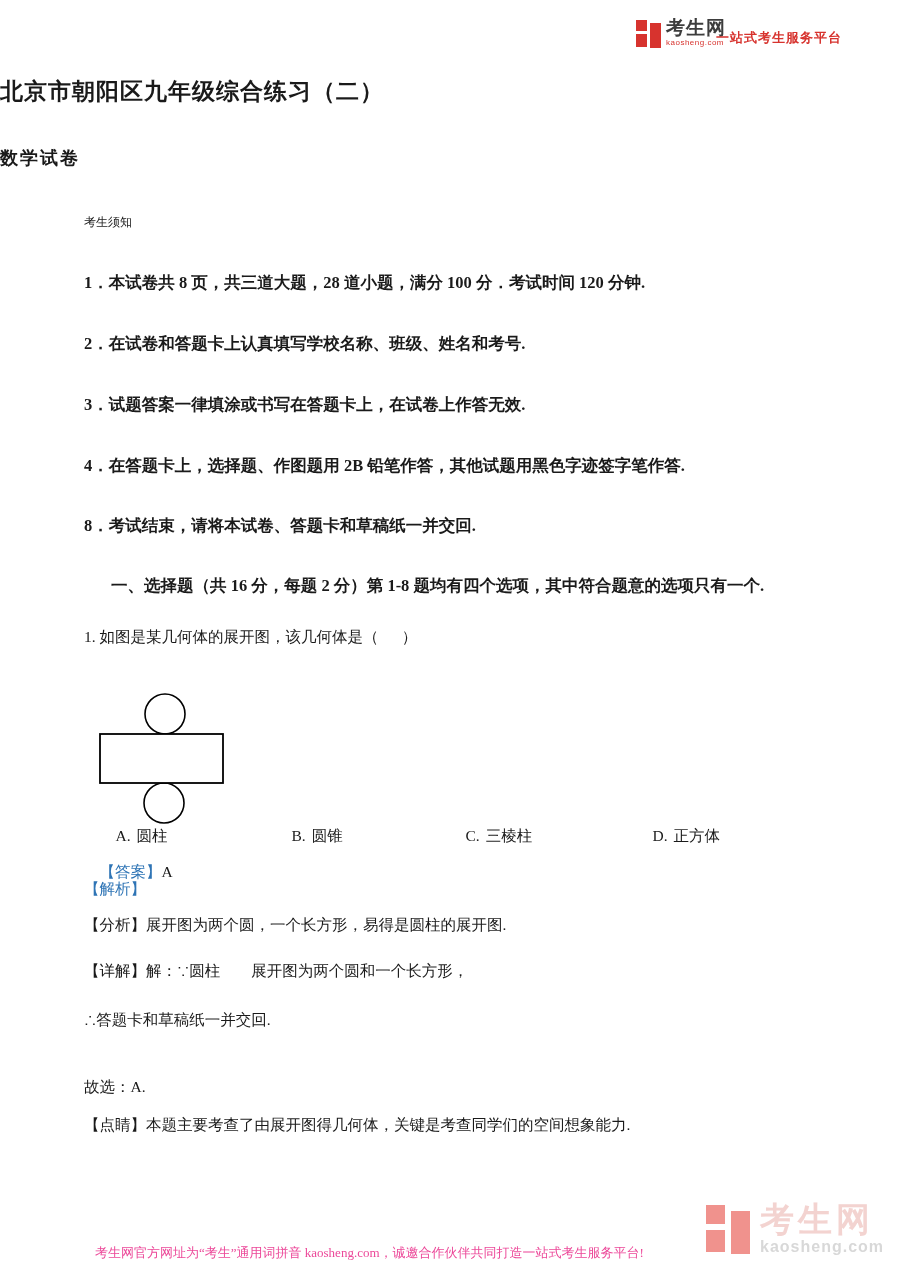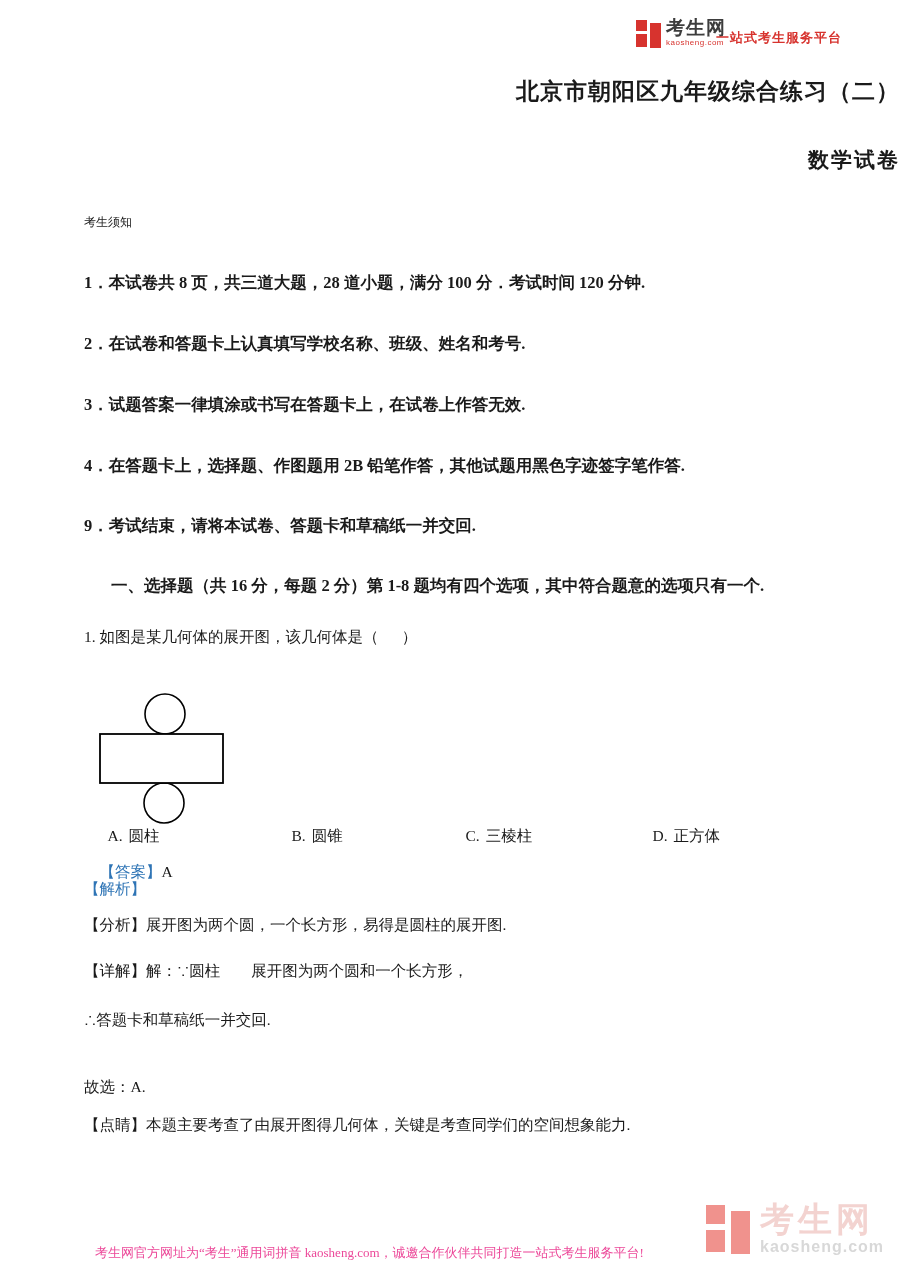--- a/index.html
+++ b/index.html
@@ -24,22 +24,22 @@
   .hdr-logo{display:flex;align-items:flex-start;gap:4px;}
   .ks-icon{position:relative;display:inline-block;width:26px;height:30px;flex:0 0 auto;}
   .ks-icon .b1{position:absolute;left:0;top:2px;width:11px;height:11px;background:var(--red);}
   .ks-icon .b2{position:absolute;left:0;top:16px;width:11px;height:13px;background:var(--red);}
   .ks-icon .b3{position:absolute;left:14px;top:5px;width:11px;height:25px;background:var(--red);}
   .hdr-logo .wordmark{display:flex;flex-direction:column;line-height:1;}
   .hdr-logo .cn{font-family:"Liberation Sans","DejaVu Sans",sans-serif;font-weight:bold;font-size:19px;color:#3d3d3d;letter-spacing:1px;}
   .hdr-logo .dom{font-family:"Liberation Sans","DejaVu Sans",sans-serif;font-size:8px;color:var(--red);margin-top:2px;letter-spacing:.5px;}
   .hdr-tagline{font-family:Liberation Sans, sans-serif;font-weight:bold;font-size:13px;color:var(--red);letter-spacing:1px;}
 
-  .doc-title{width:900px;text-align:right;font-size:23px;font-weight:bold;letter-spacing:1px;}
-  .doc-subtitle{width:900px;text-align:right;font-size:21px;font-weight:bold;letter-spacing:2px;}
+  .doc-title{width:900px;text-align:left;font-size:23px;font-weight:bold;letter-spacing:1px;}
+  .doc-subtitle{width:900px;text-align:left;font-size:18px;font-weight:bold;letter-spacing:2px;}
 
   .notice-head{font-size:12px;font-weight:normal;}
   .notice-item{font-size:16.5px;font-weight:bold;}
   .section-head{font-size:16.5px;font-weight:bold;}
 
   .q-stem{font-size:15.5px;}
   .option{font-size:15.5px;}
   .option .opt-label{margin-right:6px;}
 
   .ans-line{font-size:15.5px;}
@@ -76,35 +76,35 @@
   <div class="abs hdr-tagline" style="left:716px;top:29px;">一站式考生服务平台</div>
 
   <div class="abs doc-title" style="left:0;top:76px;">北京市朝阳区九年级综合练习（二）</div>
   <div class="abs doc-subtitle" style="left:0;top:146px;">数学试卷</div>
 
   <div class="abs notice-head" style="left:84px;top:214px;">考生须知</div>
   <div class="abs notice-item" style="left:84px;top:272px;">1．本试卷共 8 页，共三道大题，28 道小题，满分 100 分．考试时间 120 分钟.</div>
   <div class="abs notice-item" style="left:84px;top:333px;">2．在试卷和答题卡上认真填写学校名称、班级、姓名和考号.</div>
   <div class="abs notice-item" style="left:84px;top:394px;">3．试题答案一律填涂或书写在答题卡上，在试卷上作答无效.</div>
   <div class="abs notice-item" style="left:84px;top:455px;">4．在答题卡上，选择题、作图题用 2B 铅笔作答，其他试题用黑色字迹签字笔作答.</div>
-  <div class="abs notice-item" style="left:84px;top:515px;">9．考试结束，请将本试卷、答题卡和草稿纸一并交回.</div>
+  <div class="abs notice-item" style="left:84px;top:515px;">8．考试结束，请将本试卷、答题卡和草稿纸一并交回.</div>
 
   <div class="abs section-head" style="left:84px;top:575px;margin-left:27px;">一、选择题（共 16 分，每题 2 分）第 1-8 题均有四个选项，其中符合题意的选项只有一个.</div>
 
   <div class="abs q-stem" style="left:84px;top:627px;">1. 如图是某几何体的展开图，该几何体是（      ）</div>
 
   <div class="abs figure" style="left:84px;top:655px;">
     <svg width="200" height="140" viewBox="0 0 200 140">
       <circle cx="81" cy="23" r="20" fill="#ffffff" stroke="#000000" stroke-width="1.6"></circle>
       <circle cx="80" cy="112" r="20" fill="#ffffff" stroke="#000000" stroke-width="1.6"></circle>
       <rect x="16" y="43" width="123" height="49" fill="#ffffff" stroke="#000000" stroke-width="1.8"></rect>
     </svg>
   </div>
 
-  <div class="abs option" style="left:92px;top:808px;">
+  <div class="abs option" style="left:100px;top:808px;">
     <span class="opt-label">A.</span><span>圆柱</span>
   </div>
   <div class="abs option" style="left:276px;top:808px;">
     <span class="opt-label">B.</span><span>圆锥</span>
   </div>
   <div class="abs option" style="left:450px;top:808px;">
     <span class="opt-label">C.</span><span>三棱柱</span>
   </div>
   <div class="abs option" style="left:637px;top:808px;">
     <span class="opt-label">D.</span><span>正方体</span>

